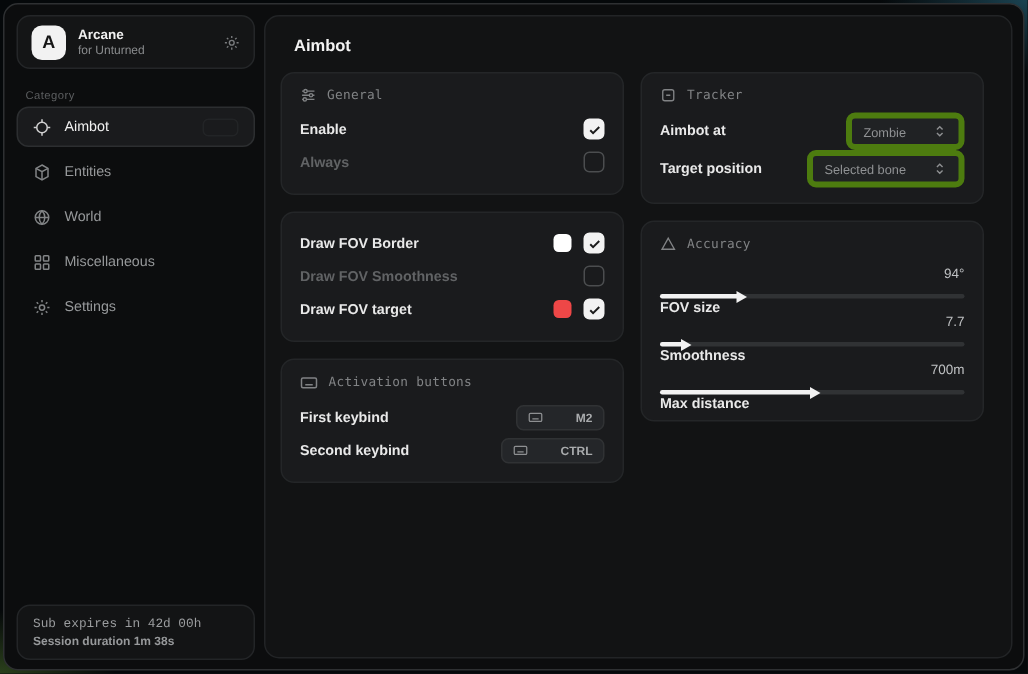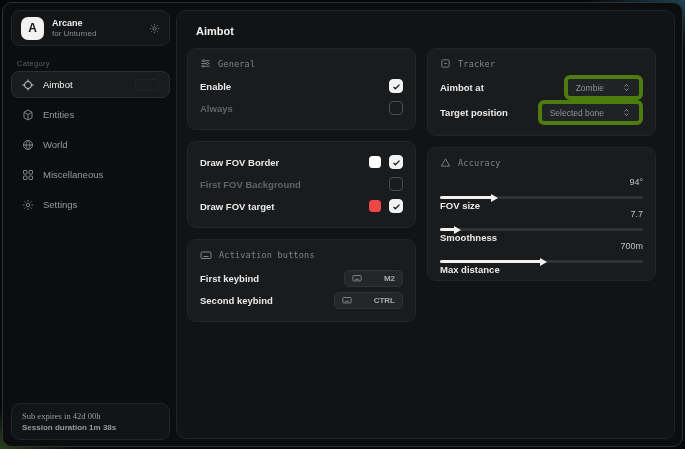--- a/index.html
+++ b/index.html
@@ -50,21 +50,21 @@
   .nav-item .nicon { display:flex; color:inherit; opacity:.85; }
   .nav-hint {
     position:absolute; right:10px; width:24px; height:12px; border-radius:4px;
     border:1px solid #2a2c2e; opacity:.55;
   }
   .status-card {
     position:absolute; left:8px; bottom:6px; width:159px; height:37px;
     background:#131415; border:1px solid #232527; border-radius:9px;
     padding:5px 10px; display:flex; flex-direction:column; justify-content:center; gap:2px;
   }
-  .status-1 { font-family:Liberation Serif, serif; font-size:8.5px; color:#9b9d9f; }
+  .status-1 { font-family:Liberation Mono, monospace; font-size:8.5px; color:#9b9d9f; }
   .status-2 { font-size:8px; font-weight:700; color:#97999b; }
   
   .main {
     position:absolute; left:173px; top:7px; right:7px; bottom:7px;
     background:#121314; border:1px solid #222426; border-radius:10px;
   }
   .page-title { position:absolute; left:19px; top:14px; font-size:11px; font-weight:700; color:#f2f2f2; }
   .cols { position:absolute; left:10px; right:18px; top:37px; display:flex; gap:11px; align-items:flex-start; }
   .col { flex:1; display:flex; flex-direction:column; gap:11px; }
   .card {
@@ -247,21 +247,21 @@
               <span class="cb checked">
                 <span class="mark">
                     <svg width="9" height="9" viewBox="0 0 24 24" fill="none" stroke="currentColor" stroke-width="3.5">
                       <path d="M4 13l5 5L20 7"></path>
                     </svg>
                   </span>
               </span>
             </span>
           </div>
           <div class="crow">
-            <span class="lbl muted">First FOV Background</span>
+            <span class="lbl muted">Draw FOV Smoothness</span>
             <span class="cb">
               
             </span>
           </div>
           <div class="crow">
             <span class="lbl">Draw FOV target</span>
             <span class="rgroup">
               <span class="swatch" style="background: rgb(238, 71, 71);"></span>
               <span class="cb checked">
                 <span class="mark">

